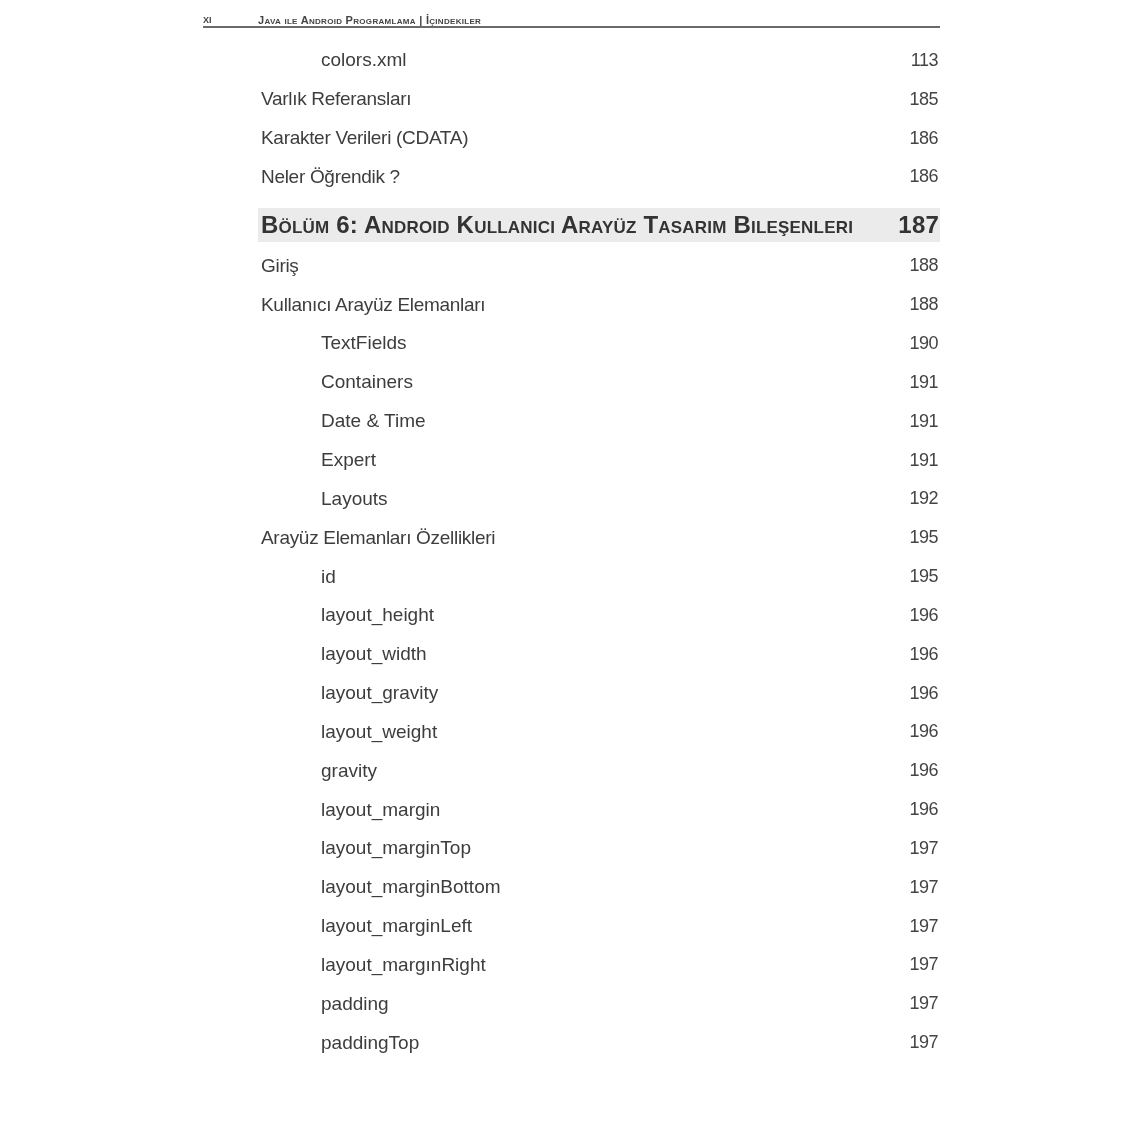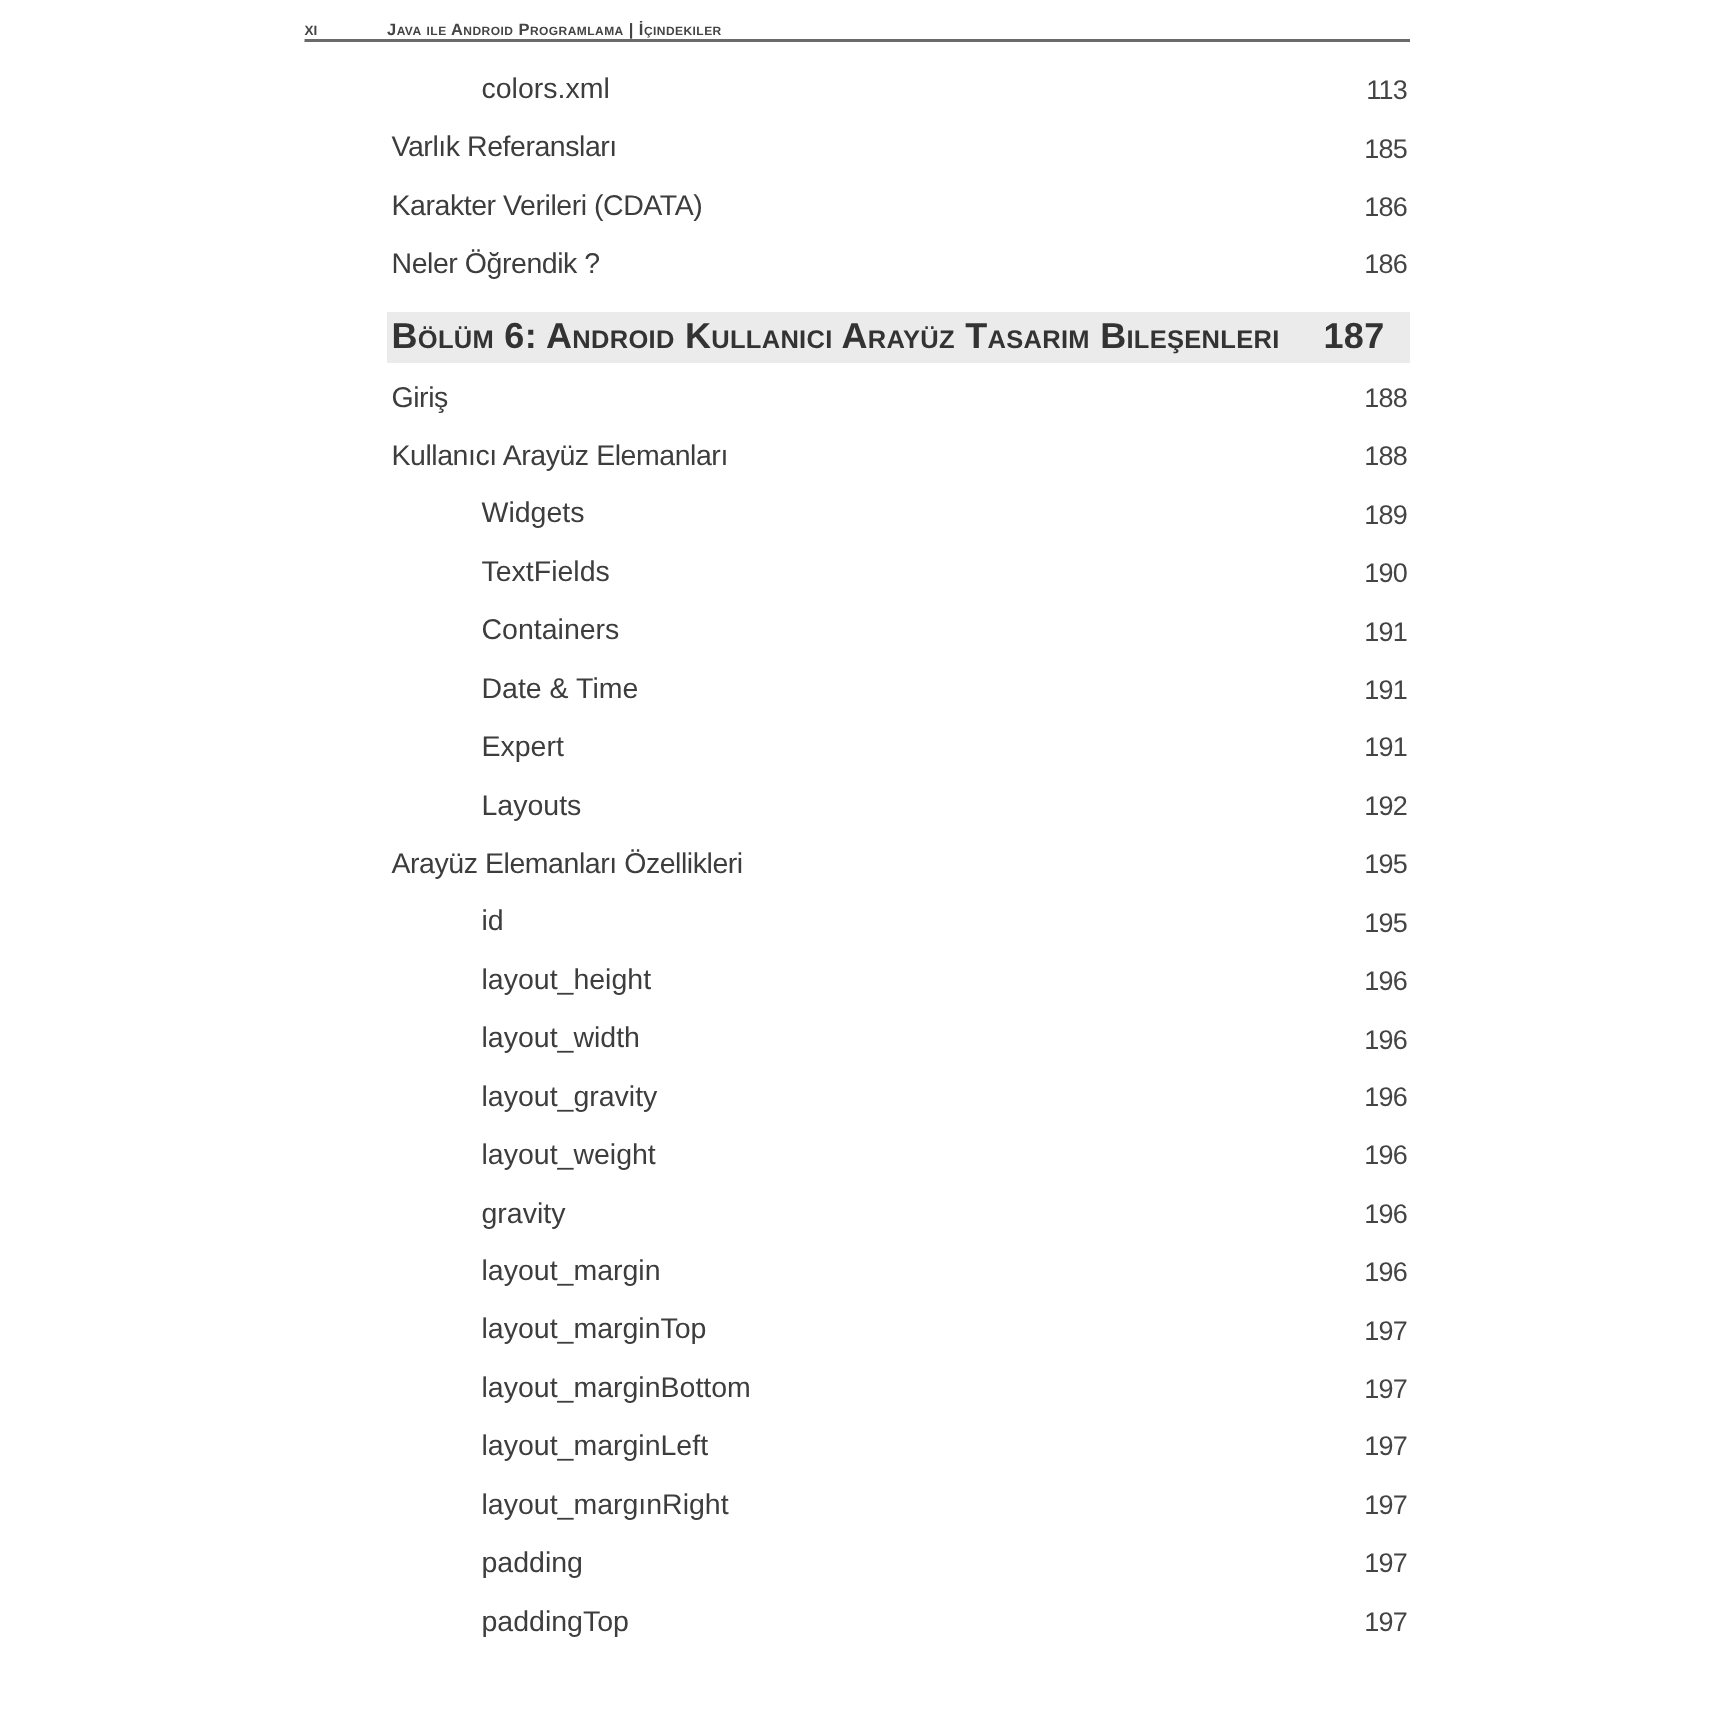--- a/index.html
+++ b/index.html
@@ -79,21 +79,21 @@
       align-items: center;
       justify-content: space-between;
       font-weight: bold;
       font-size: 24px;
       color: #333;
       font-variant: small-caps;
       letter-spacing: 0.2px;
       margin-bottom: 4px;
     }
     .chapter-row .label { padding-left: 3px; }
-    .chapter-row .page { padding-right: 17px; font-variant: normal; }
+    .chapter-row .page { padding-right: 1px; font-variant: normal; }
   </style>
 </head>
 <body>
 
 <div class="page-header">
   <span class="page-num">xi</span>
   <span class="running-title">Java ile Android Programlama | İçindekiler</span>
 </div>
 
 <div class="toc">
@@ -122,24 +122,20 @@
   <div id="toc-after">
       <div class="toc-row level-1">
         <span class="label">Giriş</span>
         <span class="page">188</span>
       </div>
       <div class="toc-row level-1">
         <span class="label">Kullanıcı Arayüz Elemanları</span>
         <span class="page">188</span>
       </div>
       <div class="toc-row level-2">
-        <span class="label">Widgets</span>
-        <span class="page">189</span>
-      </div>
-      <div class="toc-row level-2">
         <span class="label">TextFields</span>
         <span class="page">190</span>
       </div>
       <div class="toc-row level-2">
         <span class="label">Containers</span>
         <span class="page">191</span>
       </div>
       <div class="toc-row level-2">
         <span class="label">Date &amp; Time</span>
         <span class="page">191</span>

